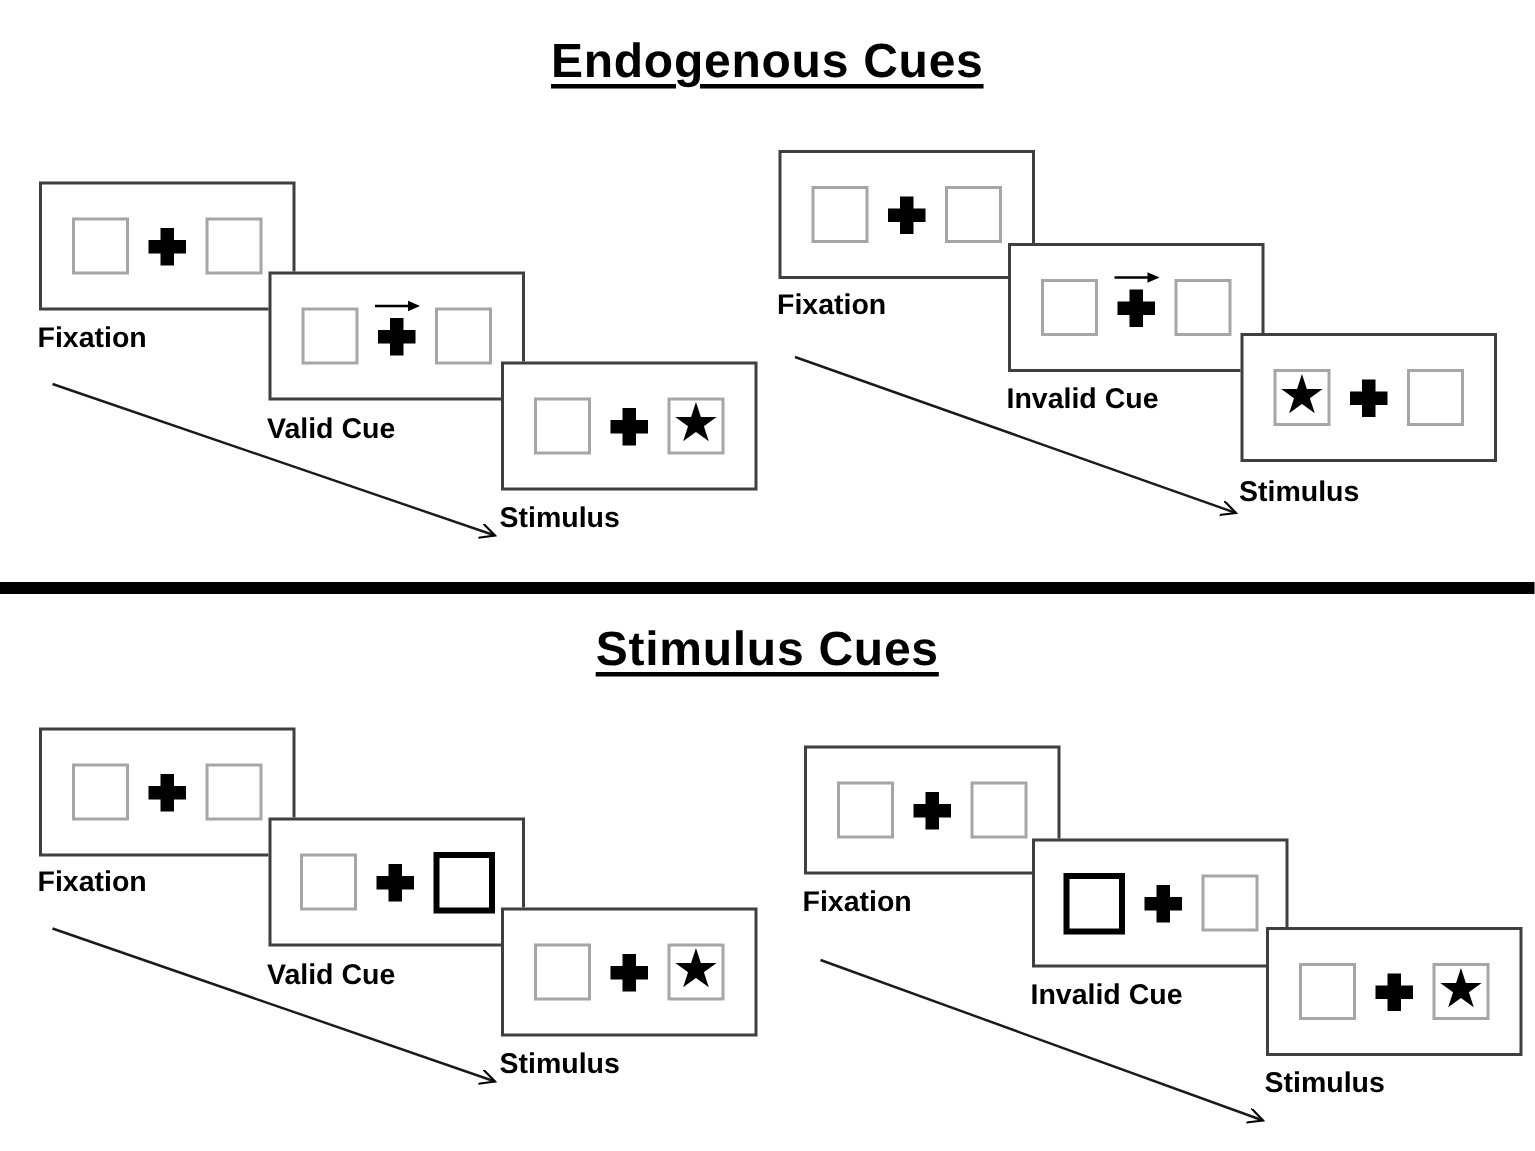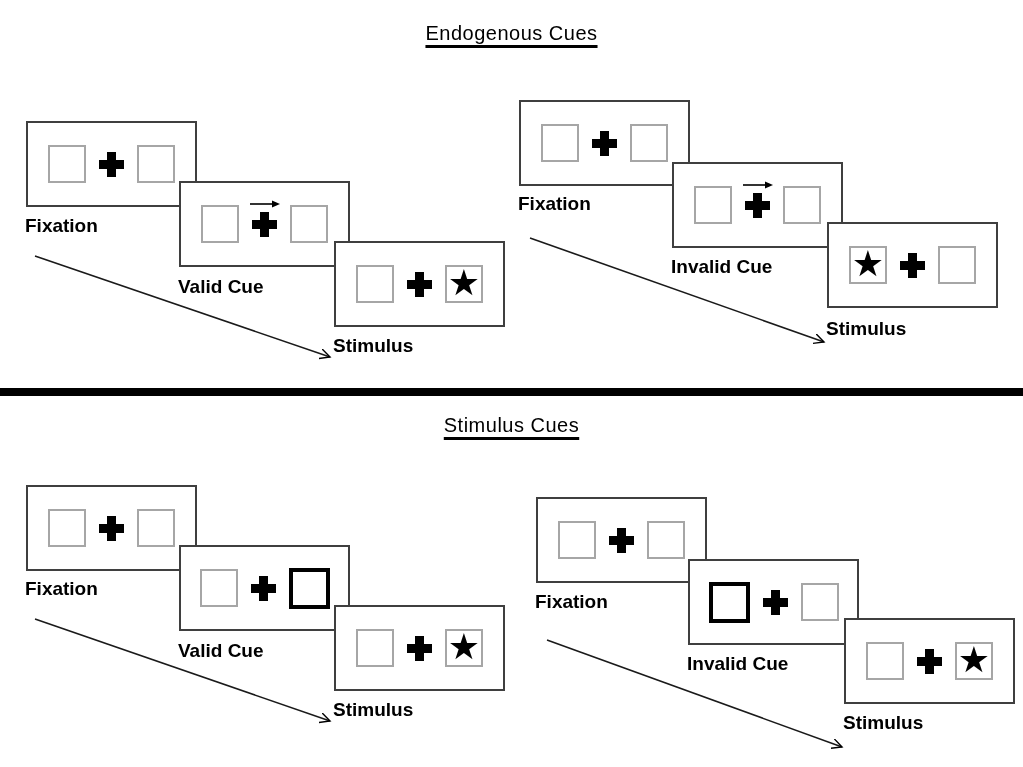--- a/index.html
+++ b/index.html
@@ -6,21 +6,21 @@
   body{
     position:relative;
     width:1023px;height:767px;
     overflow:hidden;
     font-family:"Liberation Sans",sans-serif;
     color:#000;
   }
   .section-title{
     position:absolute;left:0;width:100%;
     text-align:center;
-    font-size:20px;font-weight:normal;
+    font-size:32px;font-weight:bold;
     text-decoration:underline;
     text-decoration-thickness:3px;
     text-underline-offset:5px;
     letter-spacing:.5px;
   }
   .divider{
     position:absolute;left:0;top:388px;
     width:1023px;height:8px;background:#000;
   }
   .panel{

